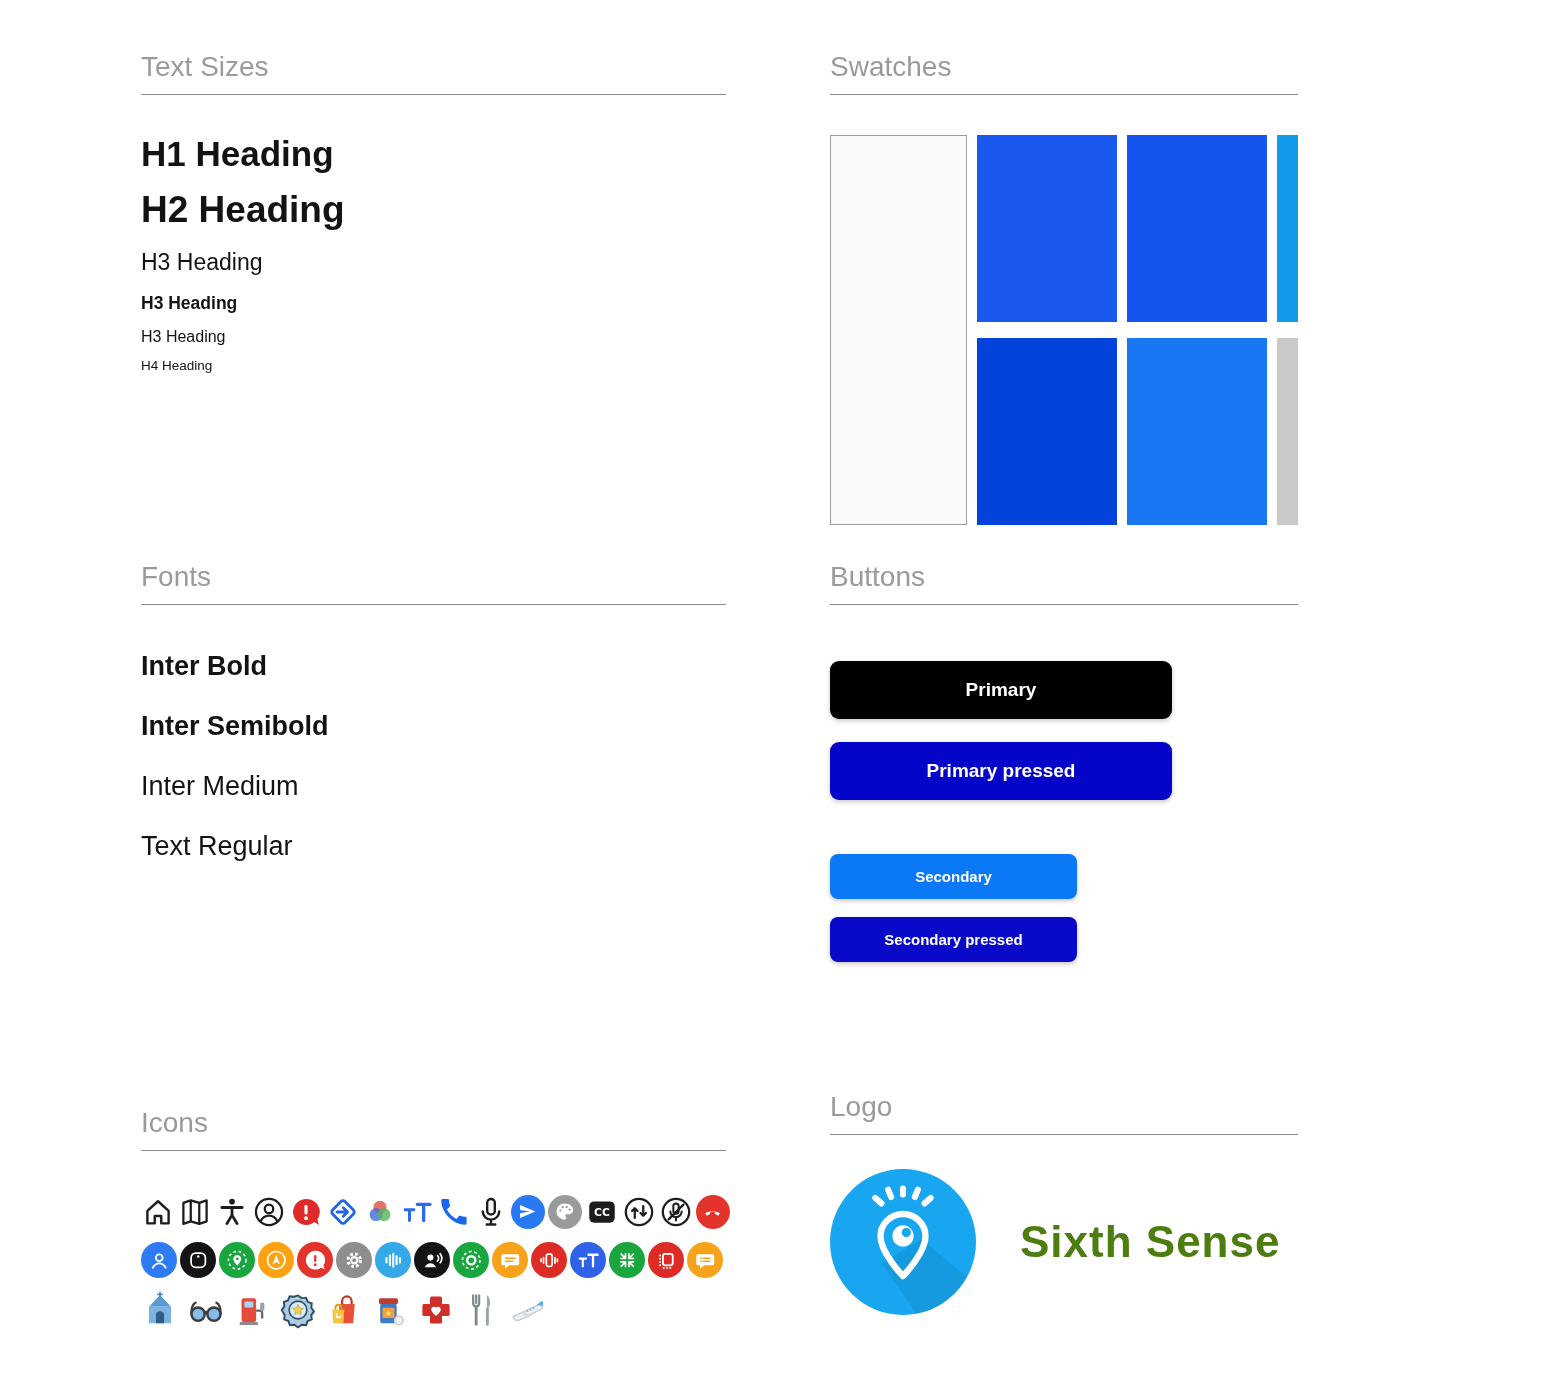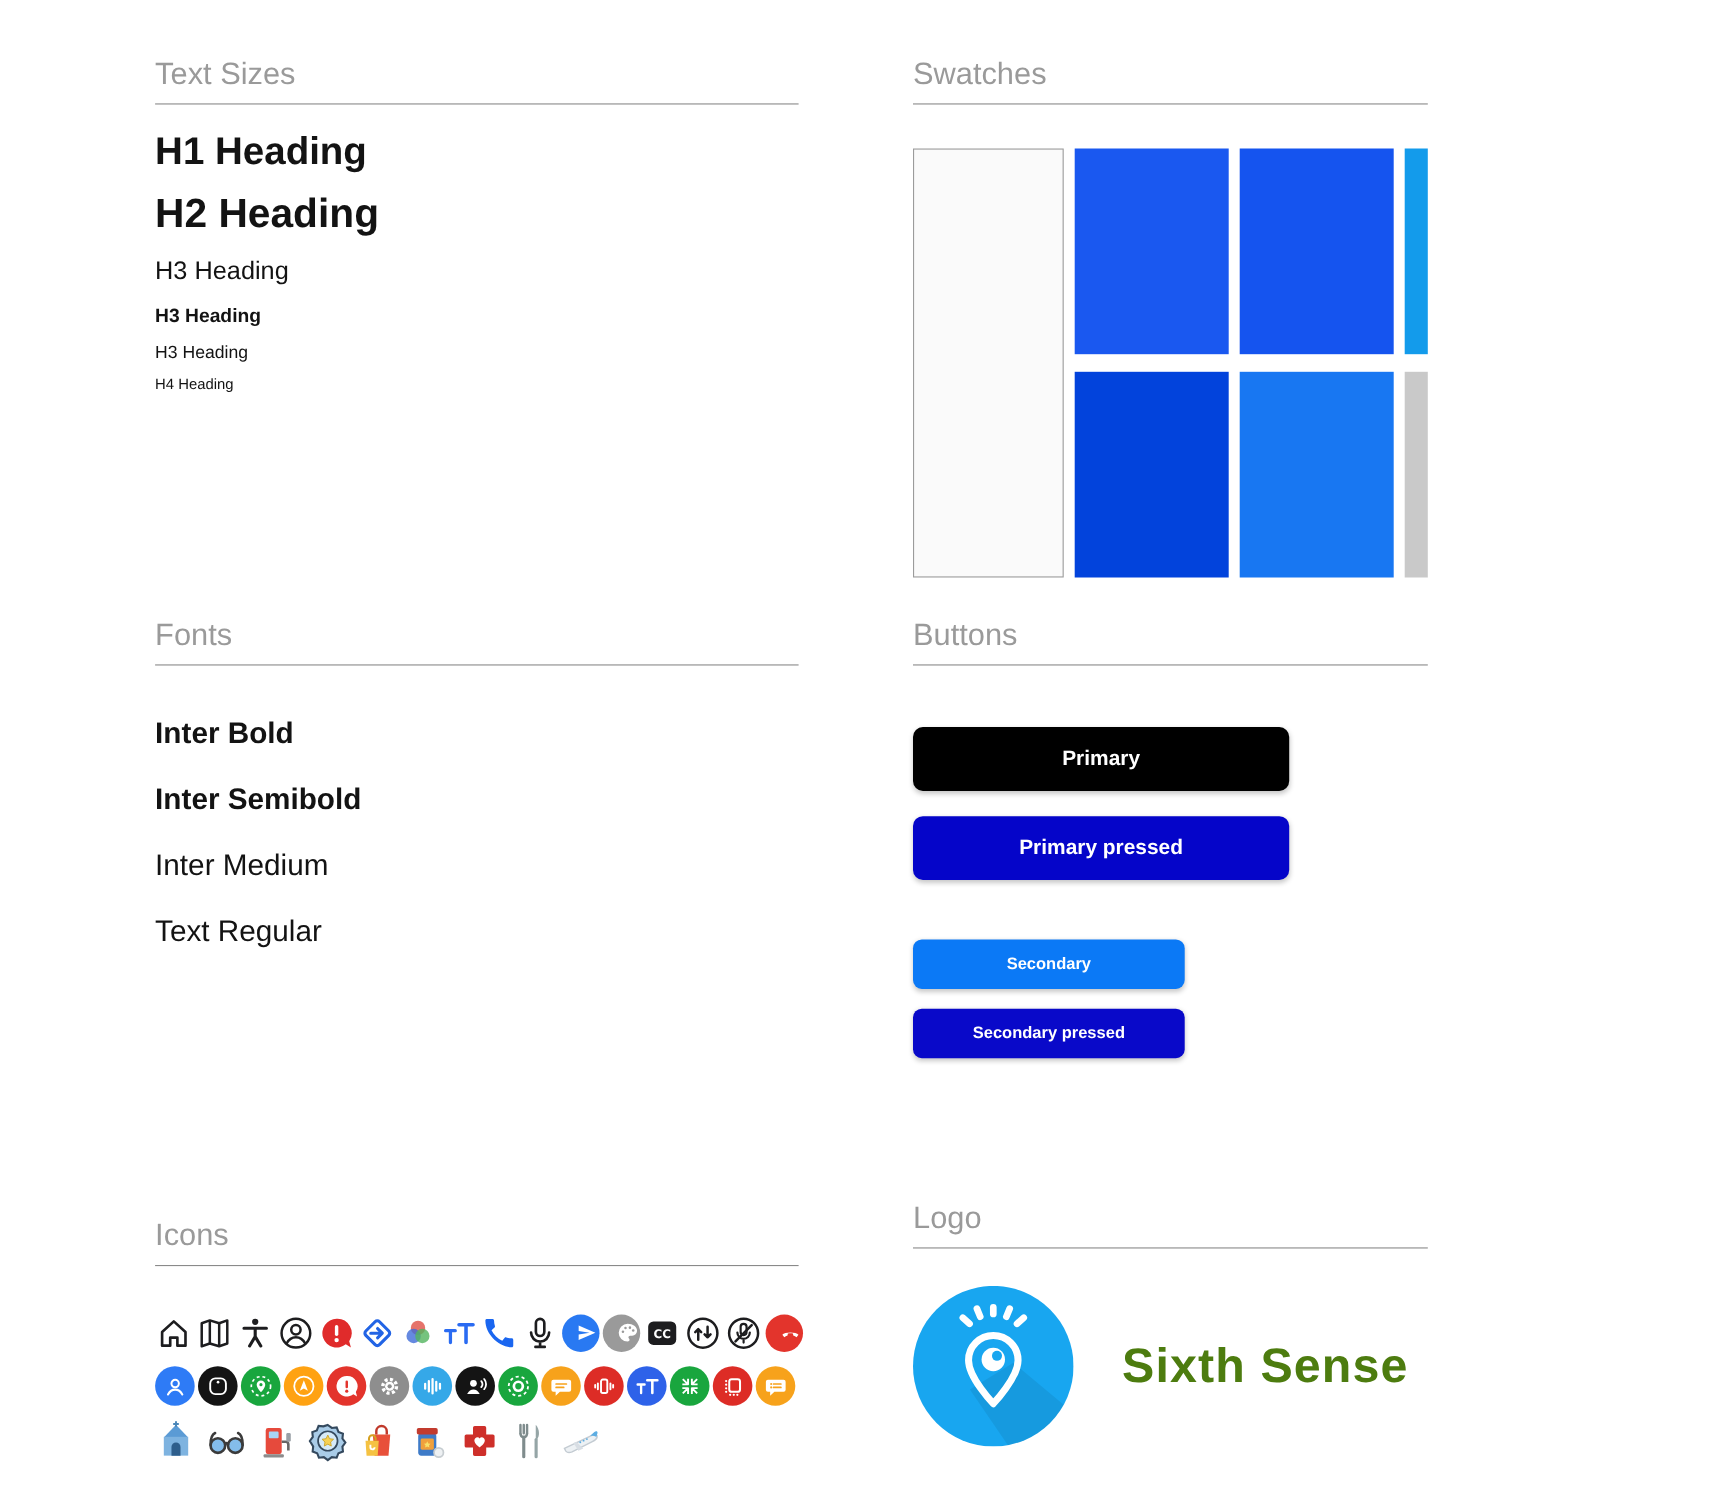--- a/index.html
+++ b/index.html
@@ -2,21 +2,21 @@
 <html><head>
 <meta charset="utf-8">
 <style>
   html,body{margin:0;padding:0;background:#fff;}
   .page{position:relative;width:1298px;height:1374px;background:#ffffff;overflow:hidden;
         font-family:"Liberation Sans","DejaVu Sans",sans-serif;color:#131313;}
   .section{position:absolute;}
   .sec-title{font-size:28px;line-height:1.1;color:#9a9a9a;font-weight:500;
              padding-bottom:11px;border-bottom:1px solid #8a8a8a;}
   
-  .txt-samples{margin-top:22px;}
+  .txt-samples{margin-top:38px;}
   .txt-samples .ts{line-height:1.18;}
   
   .swatch-wrap{margin-top:40px;display:flex;gap:10px;}
   .swatch-tall{width:138px;height:390px;background:#FAFAFA;border:1px solid #9b9b9b;box-sizing:border-box;}
   .swatch-grid{display:grid;grid-template-columns:repeat(3,140px);grid-auto-rows:187px;gap:16px 10px;}
   .swatch-cell{width:140px;height:187px;}
   
   .font-samples{margin-top:46px;}
   .font-samples .fs{font-size:27px;margin-bottom:29px;line-height:1.15;}
   
@@ -28,21 +28,21 @@
   .btn.primary{width:342px;height:58px;border-radius:9px;font-size:19px;}
   .btn.secondary{width:247px;height:45px;border-radius:8px;font-size:15px;}
   .gap24{margin-top:23px;} .gap54{margin-top:54px;} .gap18{margin-top:18px;}
   
   .icon-rows{margin-top:44px;}
   .icon-row{display:flex;align-items:center;margin-bottom:13px;}
   .icon{display:inline-flex;align-items:center;justify-content:center;flex:none;}
   .icon svg{display:block;width:100%;height:100%;}
   .icon.circle{border-radius:50%;}
   .icon.circle svg{width:68%;height:68%;}
-  .row-0 .icon{width:34px;height:34px;margin-right:3px;justify-content:flex-end;}
+  .row-0 .icon{width:34px;height:34px;margin-right:3px;}
   .row-1 .icon{width:36px;height:36px;margin-right:3px;}
   .row-2 .icon{width:38px;height:38px;margin-right:8px;}
   
   .logo-wrap{margin-top:34px;display:flex;align-items:center;}
   .logo-badge{width:146px;height:146px;flex:none;}
   .logo-badge svg{display:block;width:100%;height:100%;}
   .logo-name{margin-left:44px;font-size:44px;font-weight:700;color:#4d7c0f;letter-spacing:1px;}
 </style>
 </head>
 <body>

